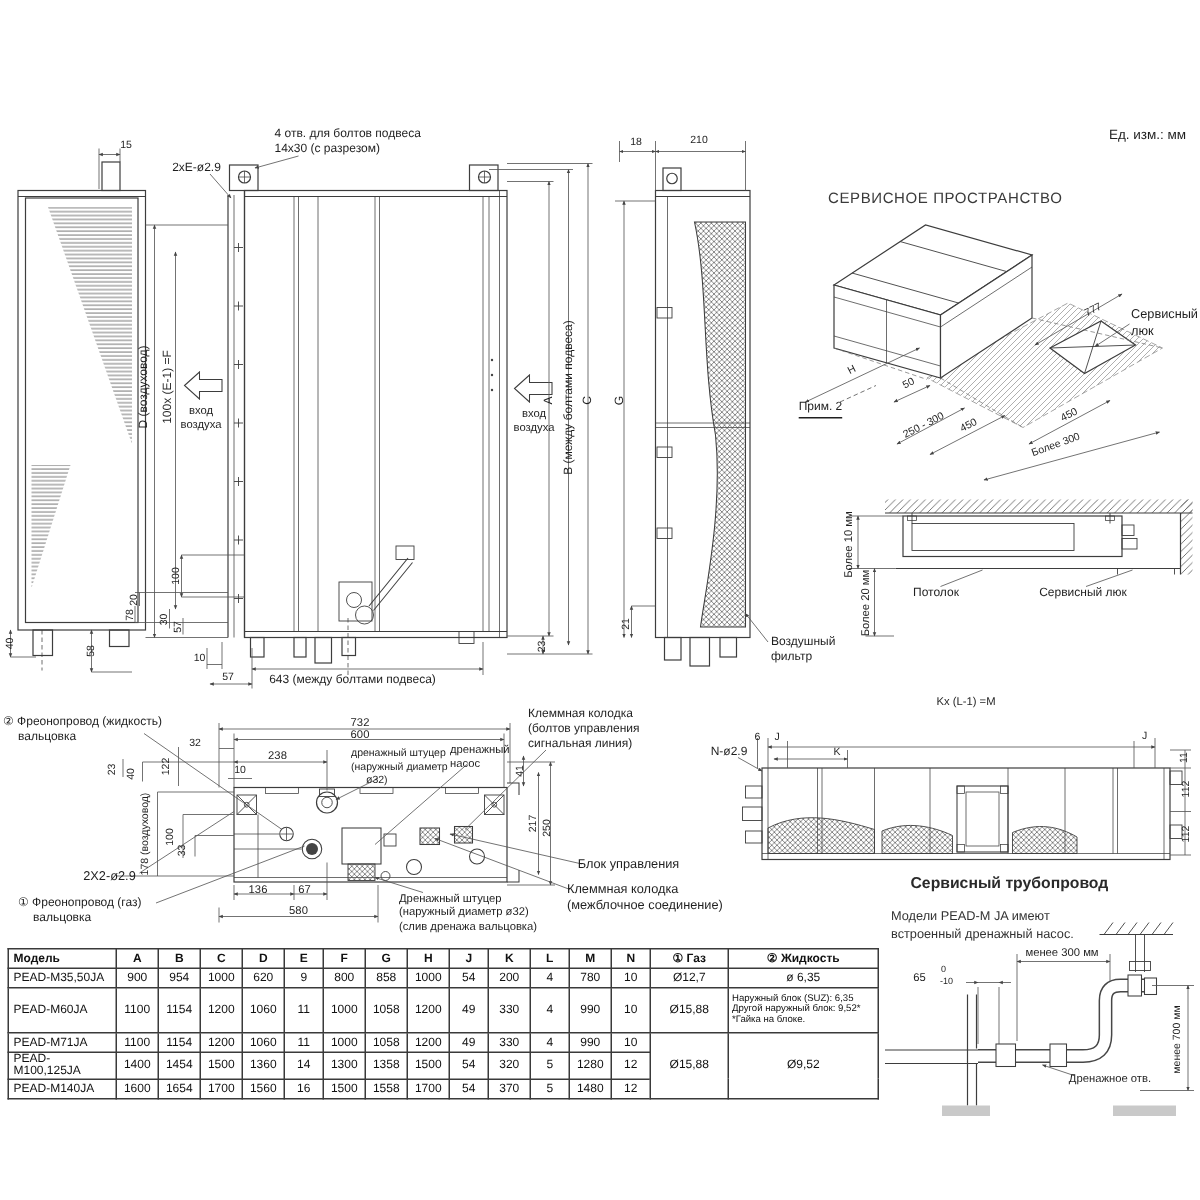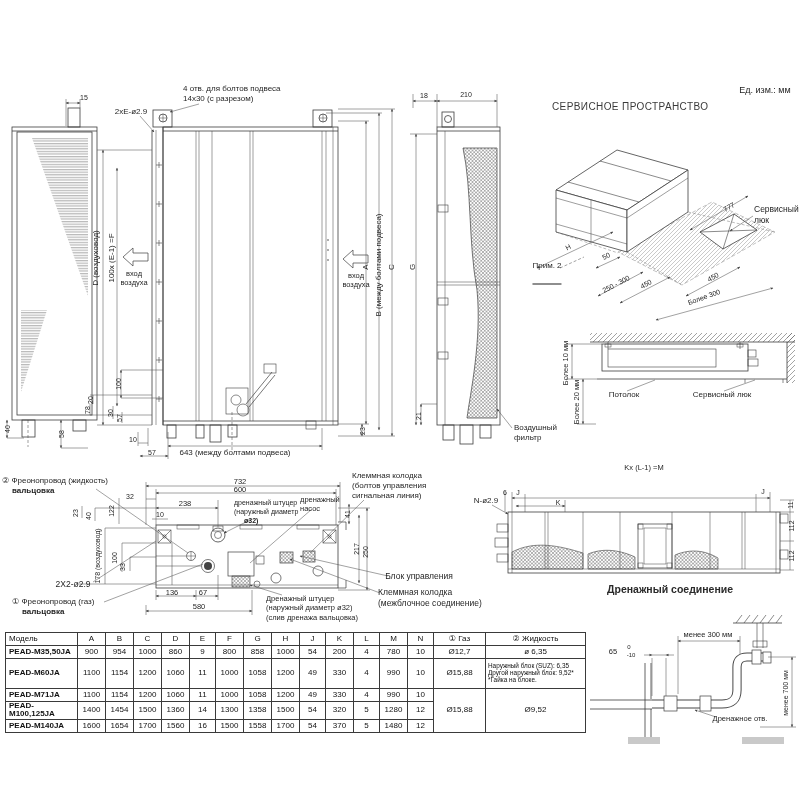--- a/index.html
+++ b/index.html
@@ -5,29 +5,29 @@
   html,body{margin:0;padding:0;background:#fff;}
   #canvas{position:relative;width:800px;height:800px;background:#fff;font-family:"Liberation Sans",sans-serif;overflow:hidden;}
   #art{position:absolute;left:0;top:0;}
   .lbl{position:absolute;font-size:8px;color:#1f1f1f;white-space:nowrap;line-height:1;transform:translate(-50%,-50%);}
   .lblL{position:absolute;font-size:8px;color:#1f1f1f;white-space:nowrap;line-height:1.25;}
   .r90{transform:translate(-50%,-50%) rotate(-90deg);}
   .r27{transform:translate(-50%,-50%) rotate(-27deg);}
   .r20{transform:translate(-50%,-50%) rotate(-20deg);}
   .f6{font-size:6px;}.f7{font-size:7px;}.f75{font-size:7.5px;}.f85{font-size:8.5px;}.f9{font-size:9px;}
   .ctr{text-align:center;}
-  .u{border-bottom:0.8px solid #1f1f1f;padding-bottom:14px;text-align:right;}
-  .ind{margin-left:10px;font-weight:bold;}
+  .u{border-bottom:0.8px solid #1f1f1f;padding-bottom:3px;text-align:right;}
+  .ind{margin-left:10px;}
   .sec-title{font-size:10px;color:#3a3a3a;letter-spacing:.4px;}
   .drain-title{font-size:10.5px;font-weight:bold;color:#2a2a2a;}
   .drain-note{font-size:8.5px;color:#333;line-height:1.45;}
   .dims-table{position:absolute;left:5px;top:632px;border-collapse:collapse;font-family:"Liberation Sans",sans-serif;font-size:8px;color:#111;table-layout:fixed;}
   .dims-table th,.dims-table td{border:1px solid #3a3a3a;padding:0 1px;text-align:center;height:12px;line-height:1.05;overflow:hidden;}
-  .dims-table th{font-weight:normal;}
-  .model-cell{text-align:left !important;font-weight:bold;padding-left:3px !important;}
+  .dims-table th{font-weight:bold;}
+  .model-cell{text-align:left !important;font-weight:normal;padding-left:3px !important;}
   .liq-note{text-align:left !important;font-size:6.4px;line-height:1.25;padding:1px 2px !important;}
   tr.sep td{border-top:1.8px solid #222;}
 </style>
 </head>
 <body>
 
 <div id="canvas">
 
 <svg id="art" width="800" height="800" viewBox="0 0 800 800">
   <defs>
@@ -439,21 +439,21 @@
 
 <div class="lbl f7" style="left:424px;top:95px">18</div>
 <div class="lbl f7" style="left:466px;top:94px">210</div>
 <div class="lbl r90" style="left:413px;top:267px">G</div>
 <div class="lbl f7 r90" style="left:418px;top:416px">21</div>
 <div class="lblL" style="left:514px;top:423px">
   <div>Воздушный</div>
   <div>фильтр</div>
 </div>
 
-<div class="lblL sec-title" style="left:552px;top:101px">СЕРВИСНОЕ ПРОСТРАНСТВО</div>
+<div class="lblL sec-title" style="left:552px;top:127px">СЕРВИСНОЕ ПРОСТРАНСТВО</div>
 <div class="lbl f7 r27" style="left:729px;top:207px">777</div>
 <div class="lblL f85" style="left:754px;top:204px">
   <div>Сервисный</div>
   <div>люк</div>
 </div>
 <div class="lbl f7 r27" style="left:568px;top:247px">H</div>
 <div class="lbl u" style="left:547px;top:273px">Прим. 2</div>
 <div class="lbl f7 r27" style="left:606px;top:256px">50</div>
 <div class="lbl f7 r27" style="left:616px;top:284px">250 - 300</div>
 <div class="lbl f7 r27" style="left:646px;top:284px">450</div>
@@ -519,21 +519,25 @@
 <div class="lbl f7" style="left:505px;top:492px">6</div>
 <div class="lbl f7" style="left:518px;top:492px">J</div>
 <div class="lbl f7" style="left:558px;top:502px">K</div>
 <div class="lbl f75" style="left:644px;top:468px">Kx (L-1) =M</div>
 <div class="lbl f7" style="left:763px;top:491px">J</div>
 <div class="lbl f7 r90" style="left:790px;top:505px">11</div>
 <div class="lbl f7 r90" style="left:791px;top:526px">112</div>
 <div class="lbl f7 r90" style="left:791px;top:556px">112</div>
 <div class="lbl" style="left:486px;top:501px">N-ø2.9</div>
 
-<div class="lblL drain-title" style="left:607px;top:583px">Дренажный соединение</div>
+<div class="lblL drain-title" style="left:607px;top:583px">Сервисный трубопровод</div>
+<div class="lblL drain-note" style="left:594px;top:604px">
+  <div>Модели PEAD-M JA имеют</div>
+  <div>встроенный дренажный насос.</div>
+</div>
 <div class="lbl f75" style="left:708px;top:635px">менее 300 мм</div>
 <div class="lbl f75" style="left:613px;top:652px">65</div>
 <div class="lbl f6" style="left:629px;top:647px">0</div>
 <div class="lbl f6" style="left:631px;top:655px">-10</div>
 <div class="lbl f75" style="left:740px;top:719px">Дренажное отв.</div>
 <div class="lbl f7 r90" style="left:785px;top:693px">менее 700 мм</div>
 
 <table class="dims-table">
   <colgroup>
     <col style="width:72px">
@@ -572,21 +576,21 @@
       <th>① Газ</th>
       <th>② Жидкость</th>
     </tr>
   </thead>
   <tbody>
     <tr>
       <td class="model-cell">PEAD-M35,50JA</td>
       <td>900</td>
       <td>954</td>
       <td>1000</td>
-      <td>860</td>
+      <td>620</td>
       <td>9</td>
       <td>800</td>
       <td>858</td>
       <td>1000</td>
       <td>54</td>
       <td>200</td>
       <td>4</td>
       <td>780</td>
       <td>10</td>
       <td>Ø12,7</td>

